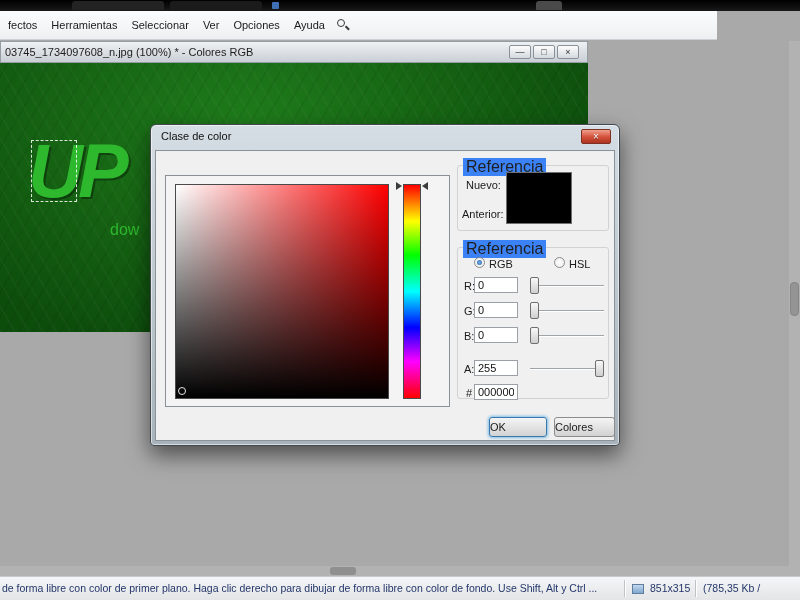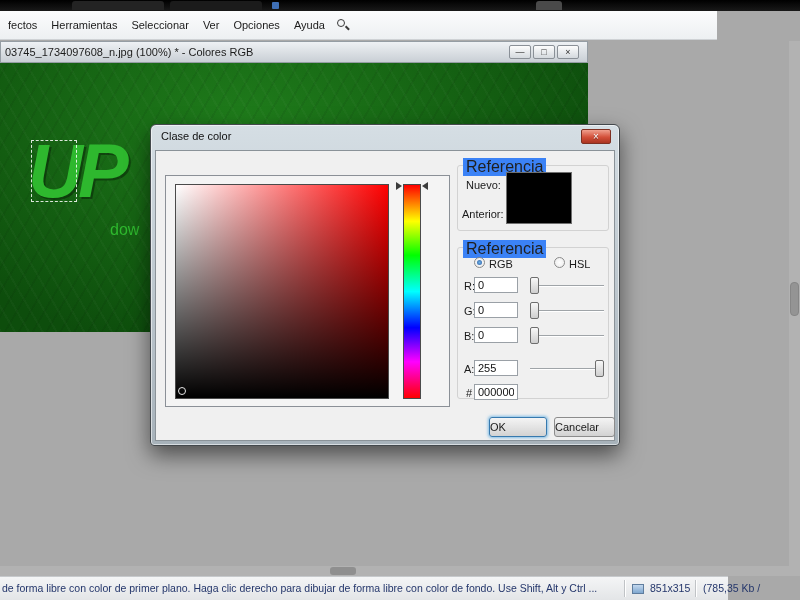--- a/index.html
+++ b/index.html
@@ -36,21 +36,21 @@
   .marquee{position:absolute;left:31px;top:77px;width:46px;height:62px;border:1px dashed rgba(255,255,255,.85)}
   .dow-text{position:absolute;left:110px;top:158px;font-size:16px;color:#2eb82e;}
 
   
   .vtrack{left:789px;top:41px;width:11px;height:525px;background:#b2b2b2}
   .vthumb{left:790px;top:282px;width:9px;height:34px;background:#949494;border:1px solid #868686;border-radius:4px}
   .htrack{left:0;top:566px;width:800px;height:10px;background:#b2b2b2}
   .hthumb{left:330px;top:567px;width:26px;height:8px;background:#8f8f8f;border-radius:3px}
 
   
-  .statusbar{left:0;top:576px;width:728px;height:24px;background:linear-gradient(#f4f5f6,#e3e5e7);
+  .statusbar{left:0;top:576px;width:800px;height:24px;background:linear-gradient(#f4f5f6,#e3e5e7);
              border-top:1px solid #c6c9cc}
   .status-text{position:absolute;top:5px;font-size:10.5px;color:#24366b;white-space:nowrap}
   .sep{position:absolute;top:3px;width:1px;height:17px;background:#c0c3c6;box-shadow:1px 0 0 #fff}
   .size-icon{position:absolute;left:632px;top:7px;width:12px;height:10px;border:1px solid #5f7d9e;
              background:linear-gradient(#c3d8ee,#7fa8d0)}
 
   
   .dialog{left:150px;top:124px;width:470px;height:322px;border:1px solid #43484c;border-radius:6px 6px 4px 4px;
           background:linear-gradient(#d5dee4,#a7b2ba);
           box-shadow:0 9px 22px rgba(0,0,0,.55),inset 0 0 0 1px rgba(255,255,255,.55)}
@@ -207,18 +207,18 @@
         <div class="slider" style="left:72px;top:112px;width:74px">
           <div class="track"></div>
             <div class="thumb" style="right:0"></div>
         </div>
 
         <span class="lbl" style="left:8px;top:139px">#</span>
         <input class="field" style="left: 16px; top: 136px;" value="000000">
       </div>
 
       <div class="btn default" style="left:333px;top:266px;width:58px">OK</div>
-      <div class="btn" style="left:398px;top:266px;width:61px">Cancelar</div>
+      <div class="btn" style="left:398px;top:266px;width:61px">Colores</div>
 
     </div>
   </div>
 
 </div>
 
 </body></html>

